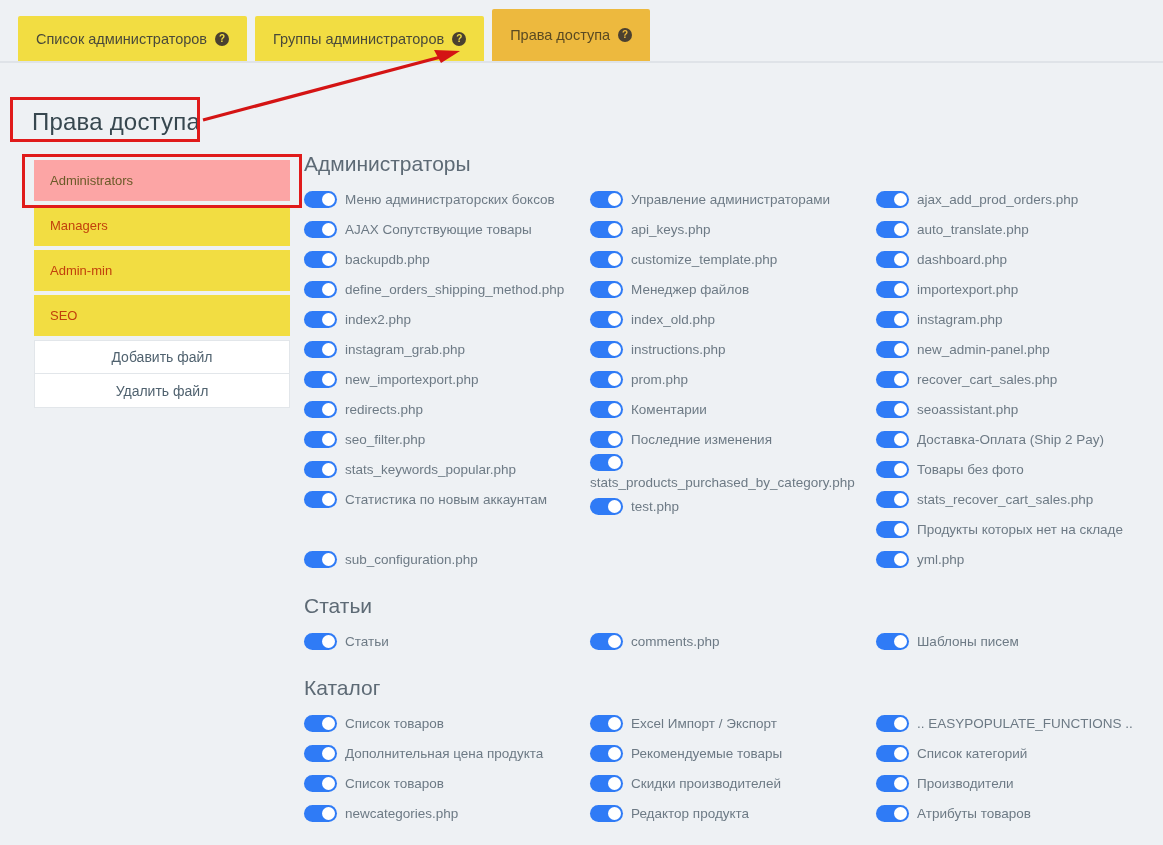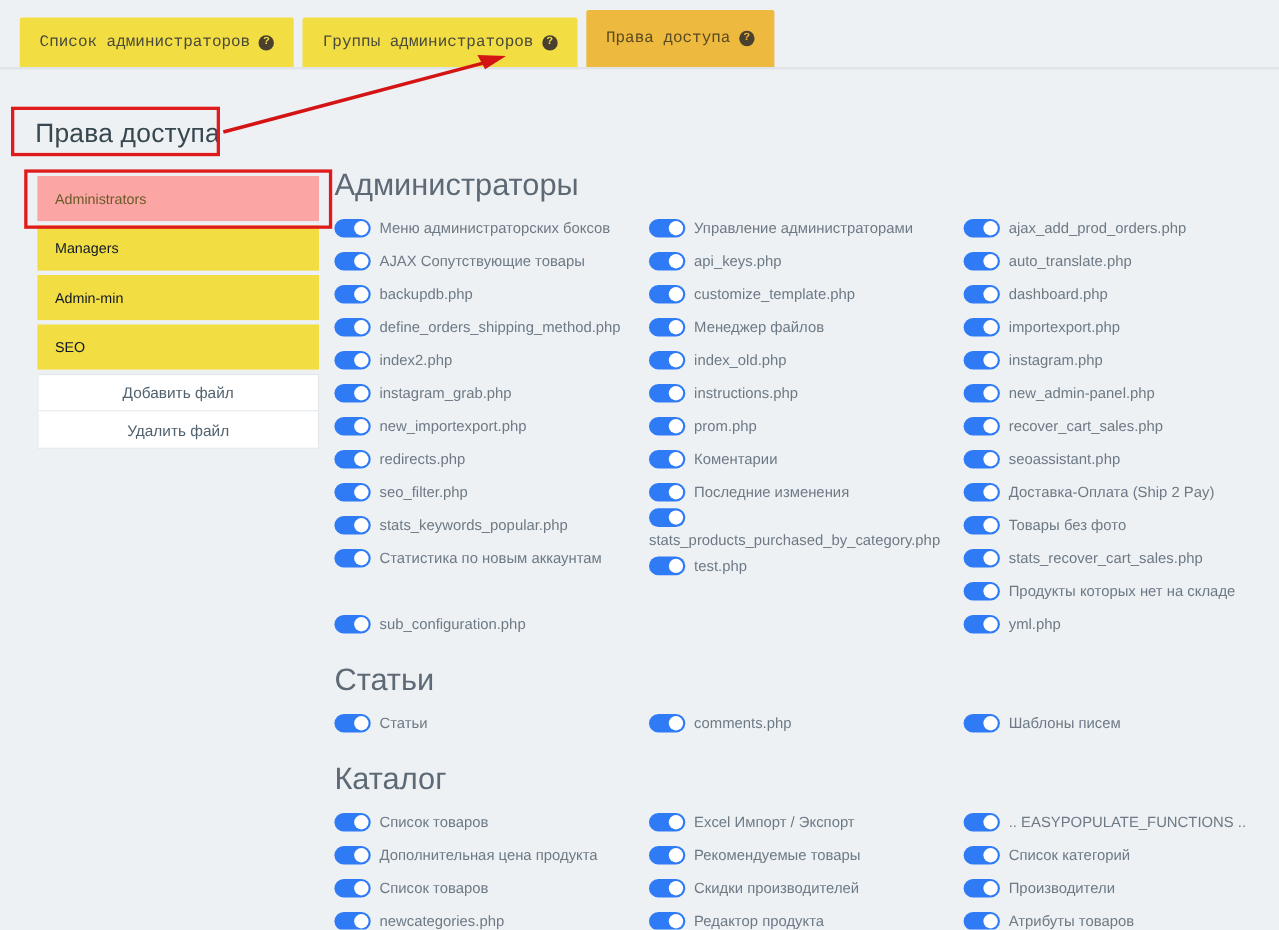--- a/index.html
+++ b/index.html
@@ -14,21 +14,20 @@
   #root { position: relative; width: 1163px; height: 845px; }
 
   
   .tabbar {
     position: absolute; left: 0; top: 0;
     width: 1163px; height: 63px;
     background: #eef1f4;
     border-bottom: 2px solid #dfe3e8;
     display: flex; align-items: flex-end;
     padding-left: 18px;
-    font-family: Liberation Mono, monospace;
   }
   .tab {
     height: 45px;
     background: #f2dd42;
     color: #4a4a3a;
     font-size: 14.5px;
     display: flex; align-items: center; gap: 8px;
     padding: 0 18px;
     margin-right: 8px;
     border-radius: 2px 2px 0 0;
@@ -67,21 +66,21 @@
   .arrow-svg { position: absolute; left: 0; top: 0; width: 1163px; height: 845px; pointer-events: none; }
 
   
   .sidebar {
     position: absolute; left: 34px; top: 160px;
     width: 256px;
   }
   .grp-btn {
     height: 41px;
     background: #f2dd42;
-    color: #0f172a;
+    color: #c2410c;
     font-size: 13px;
     display: flex; align-items: center;
     padding-left: 16px;
     margin-bottom: 4px;
     cursor: pointer;
   }
   .grp-btn.selected { background: #fca5a5; color: #6b5a28; }
   .file-btn {
     height: 34px;
     background: #ffffff;
@@ -95,21 +94,21 @@
   .annot-box-side {
     position: absolute; left: 22px; top: 154px;
     width: 280px; height: 54px;
     border: 3px solid #e01b1b;
     pointer-events: none;
   }
 
   
   .perm-area { position: absolute; left: 304px; top: 152px; width: 859px; }
   .sec-title {
-    font-size: 28px; color: #5d6a75;
+    font-size: 21px; color: #5d6a75;
     margin: 0 0 8px 0; font-weight: normal;
   }
   .sec-title.later { margin-top: 20px; }
   .cols { display: flex; }
   .col { width: 286px; }
   .col.c2 { width: 286px; }
   .col.c3 { width: 287px; }
 
   .perm {
     display: flex; align-items: center;

